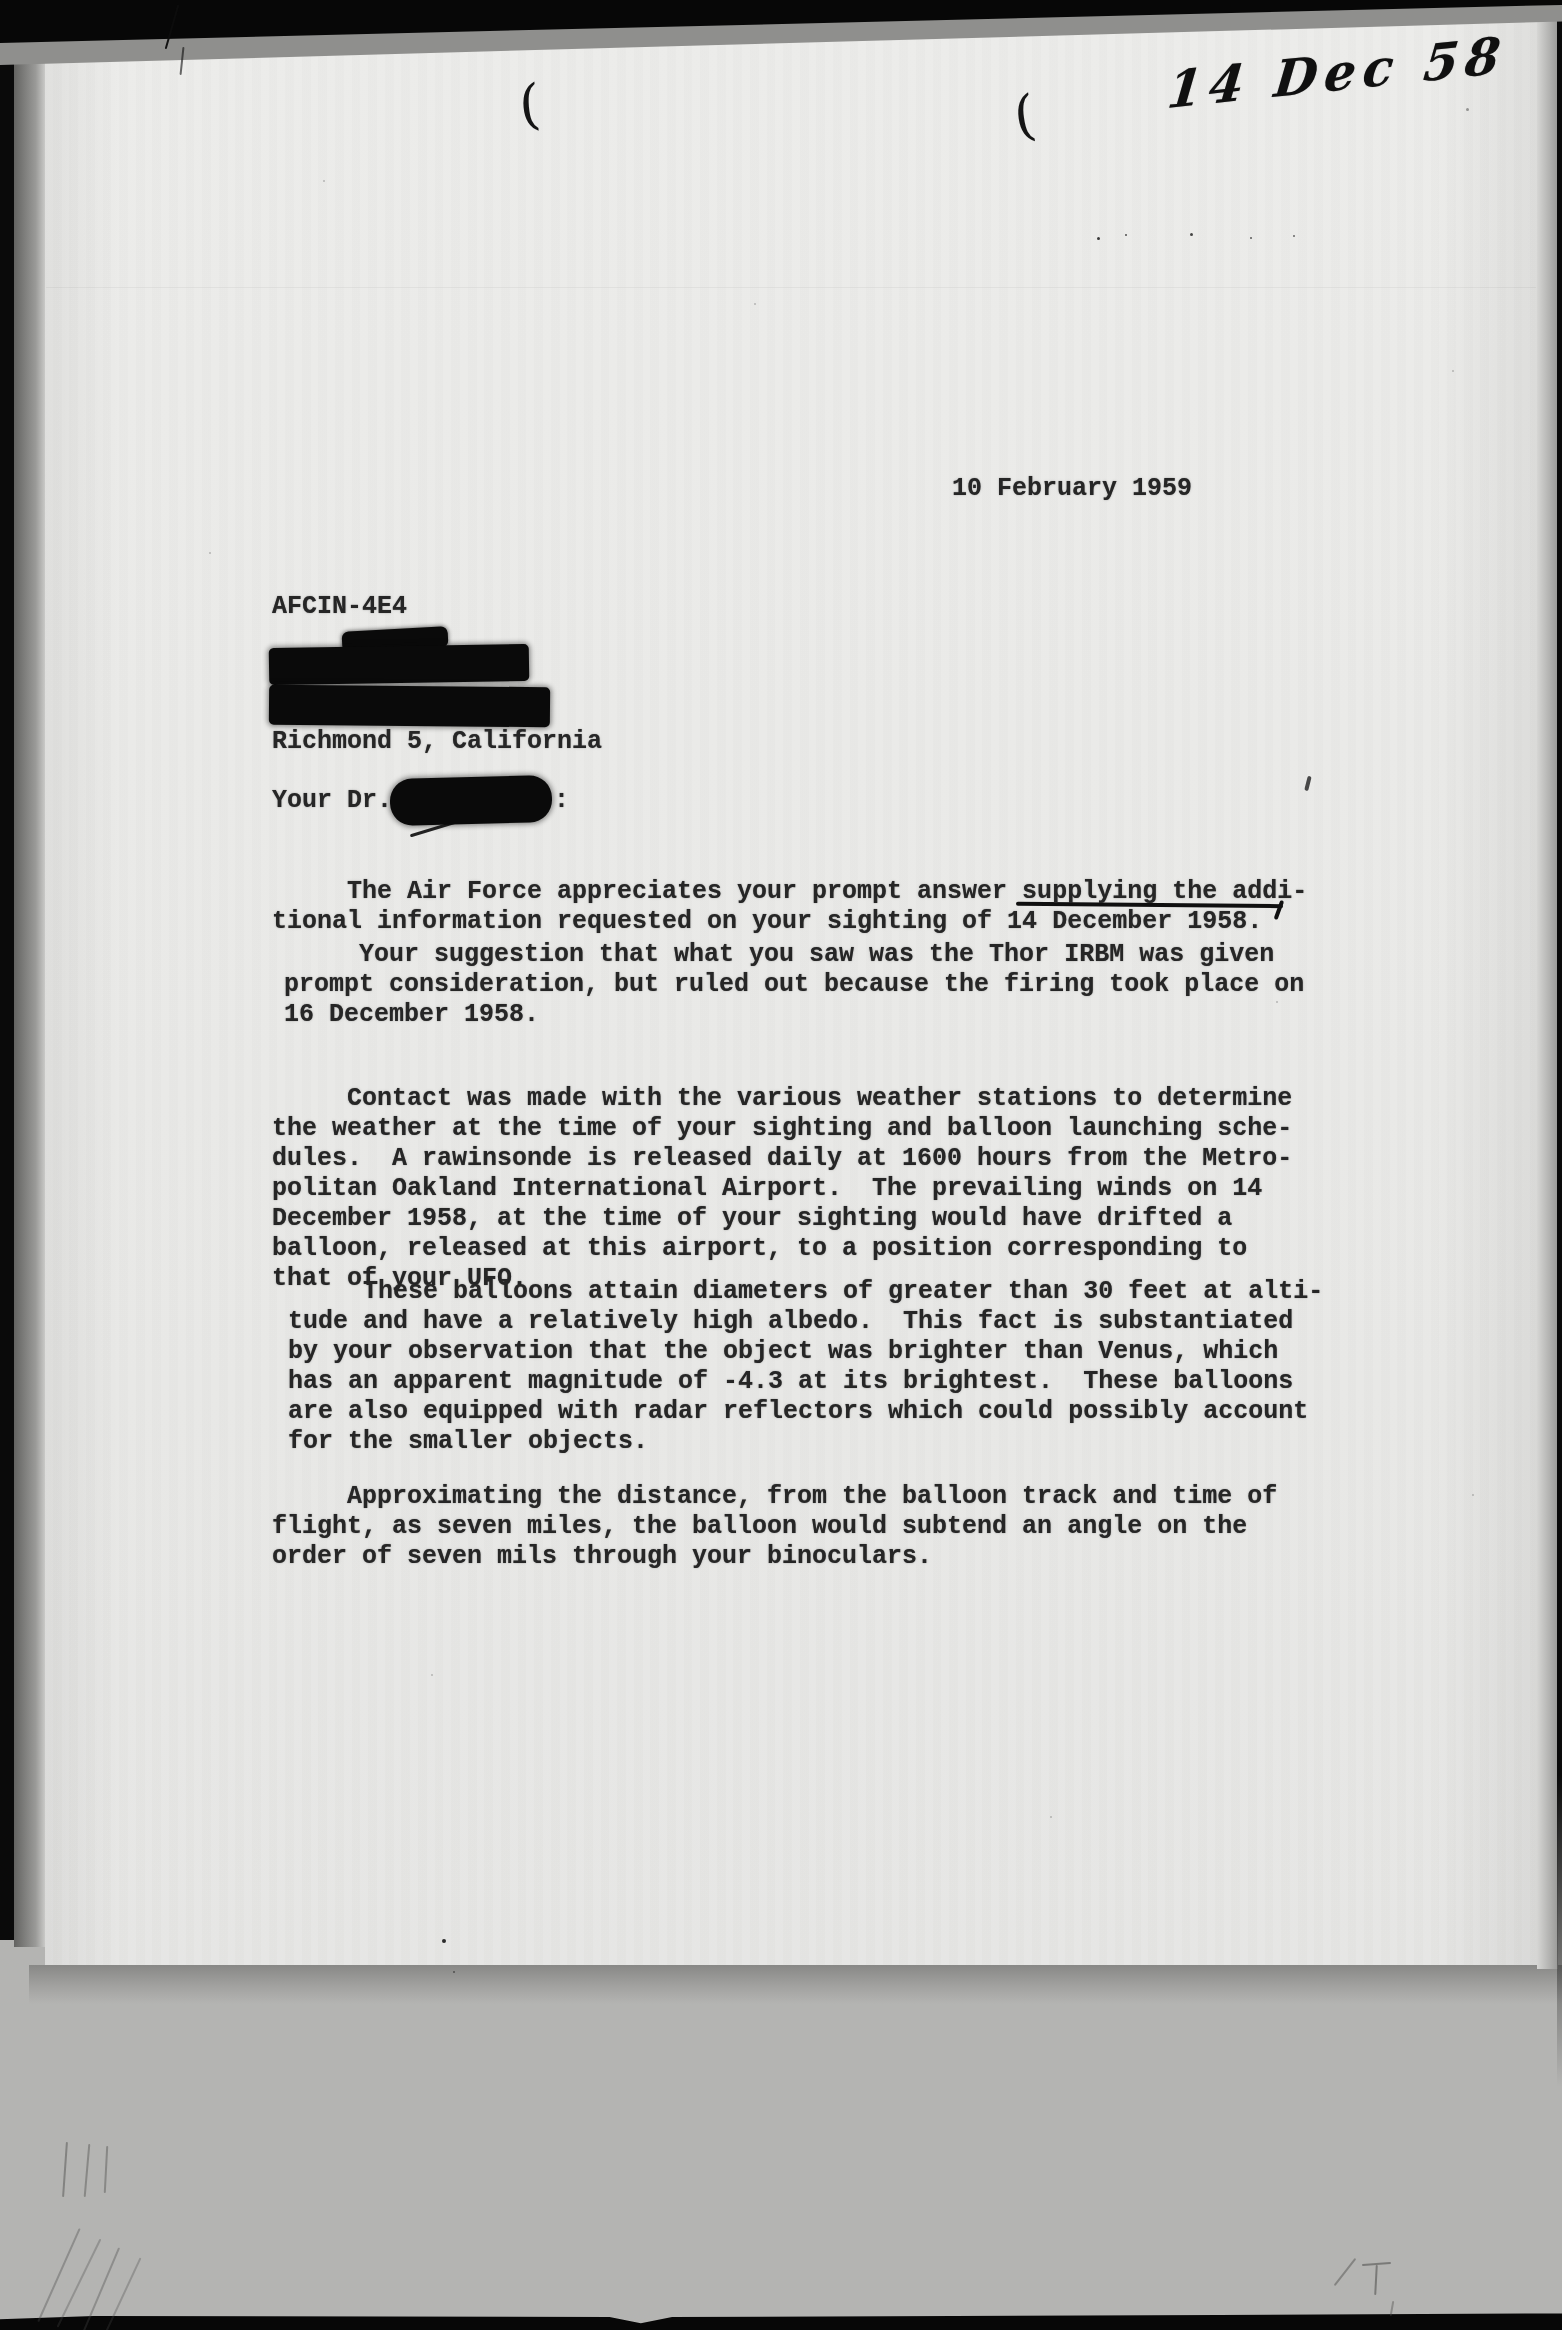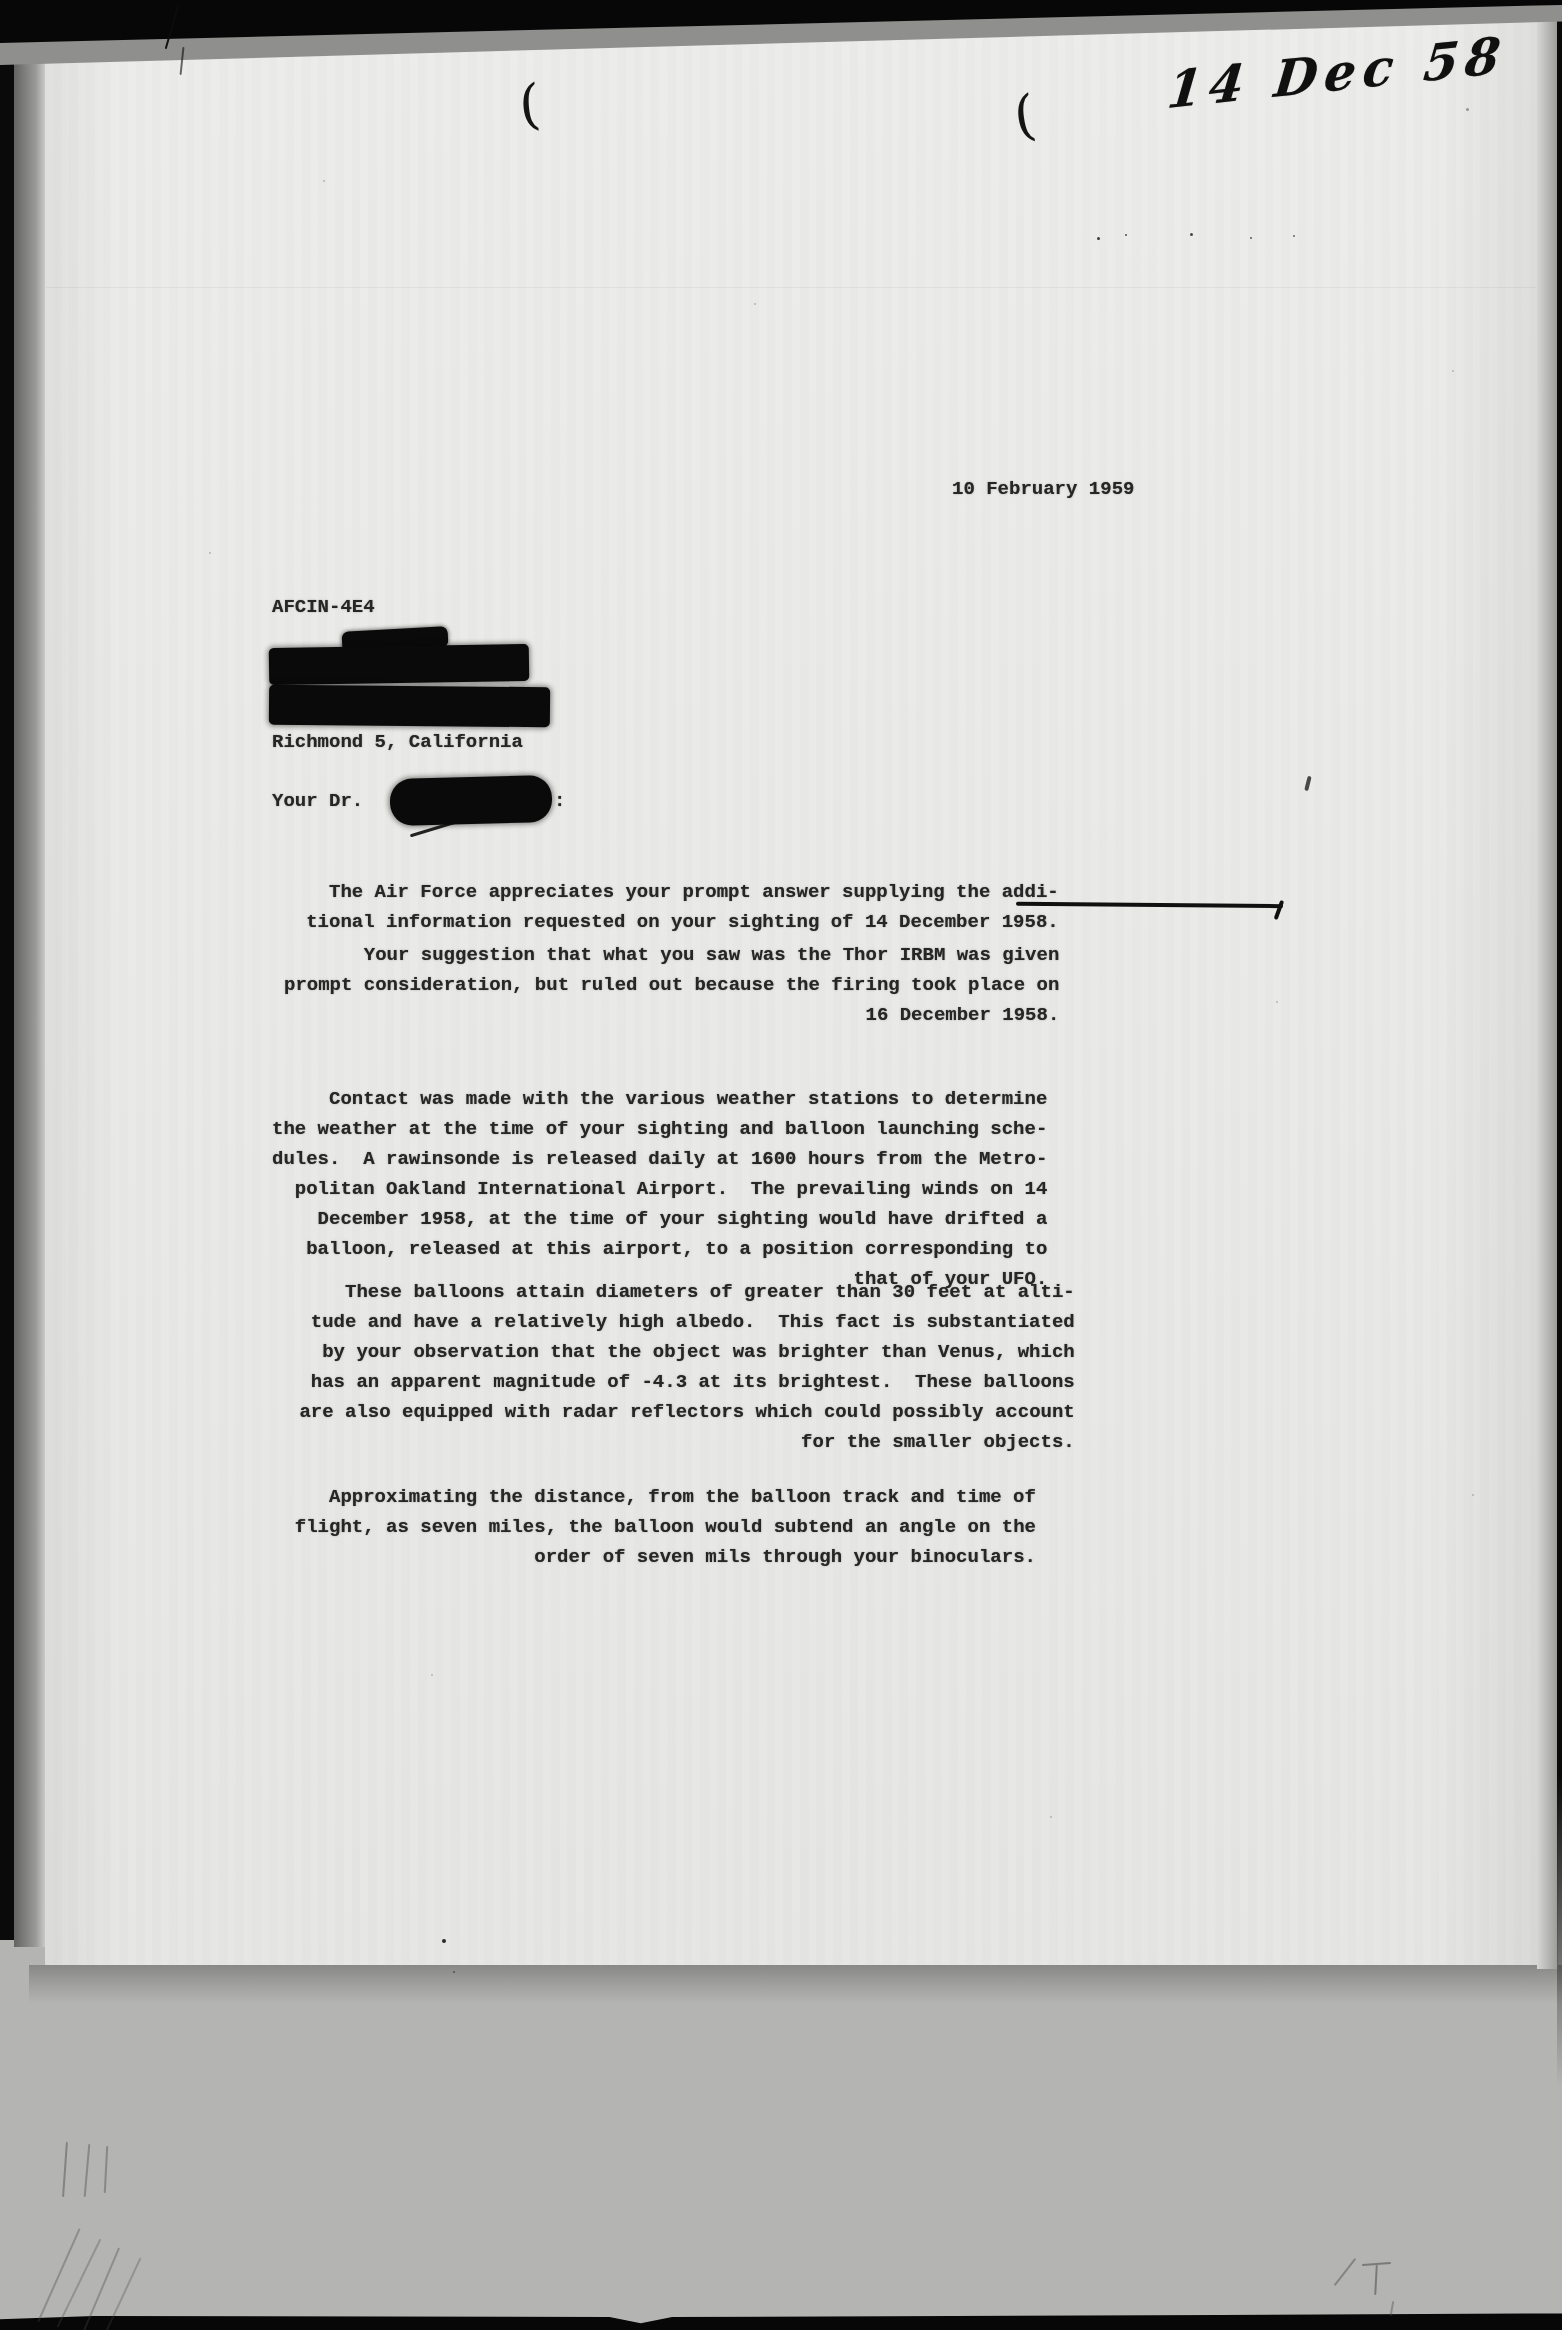--- a/index.html
+++ b/index.html
@@ -59,27 +59,26 @@
     clip-path: polygon(0 40%, 6% 22%, 39% 28%, 41% 62%, 43% 28%, 78% 16%, 100% 8%, 100% 100%, 0 100%);
   }
   .paper-scanline { left: 46px; top: 287px; width: 1490px; height: 1px; background: rgba(0,0,0,0.045); }
 
   
   .typed-layer { position: absolute; inset: 0; filter: blur(0.2px); }
   .typed {
     position: absolute;
     font-family: "Liberation Mono", "DejaVu Sans Mono", monospace;
     font-weight: 700;
-    font-size: 19px;
+    font-size: 25px;
     line-height: 30px;
     color: #262626;
     white-space: pre;
     letter-spacing: 0;
     text-shadow: 0 0 1px rgba(40,40,40,0.55), 0 0 3.4px rgba(40,40,40,0.12);
-    text-align: right;
   }
 
   
   .redaction {
     position: absolute;
     background: #0a0a0a;
     box-shadow: 0 0 4.9px 1.5px rgba(8,8,8,0.45);
   }
 
   

